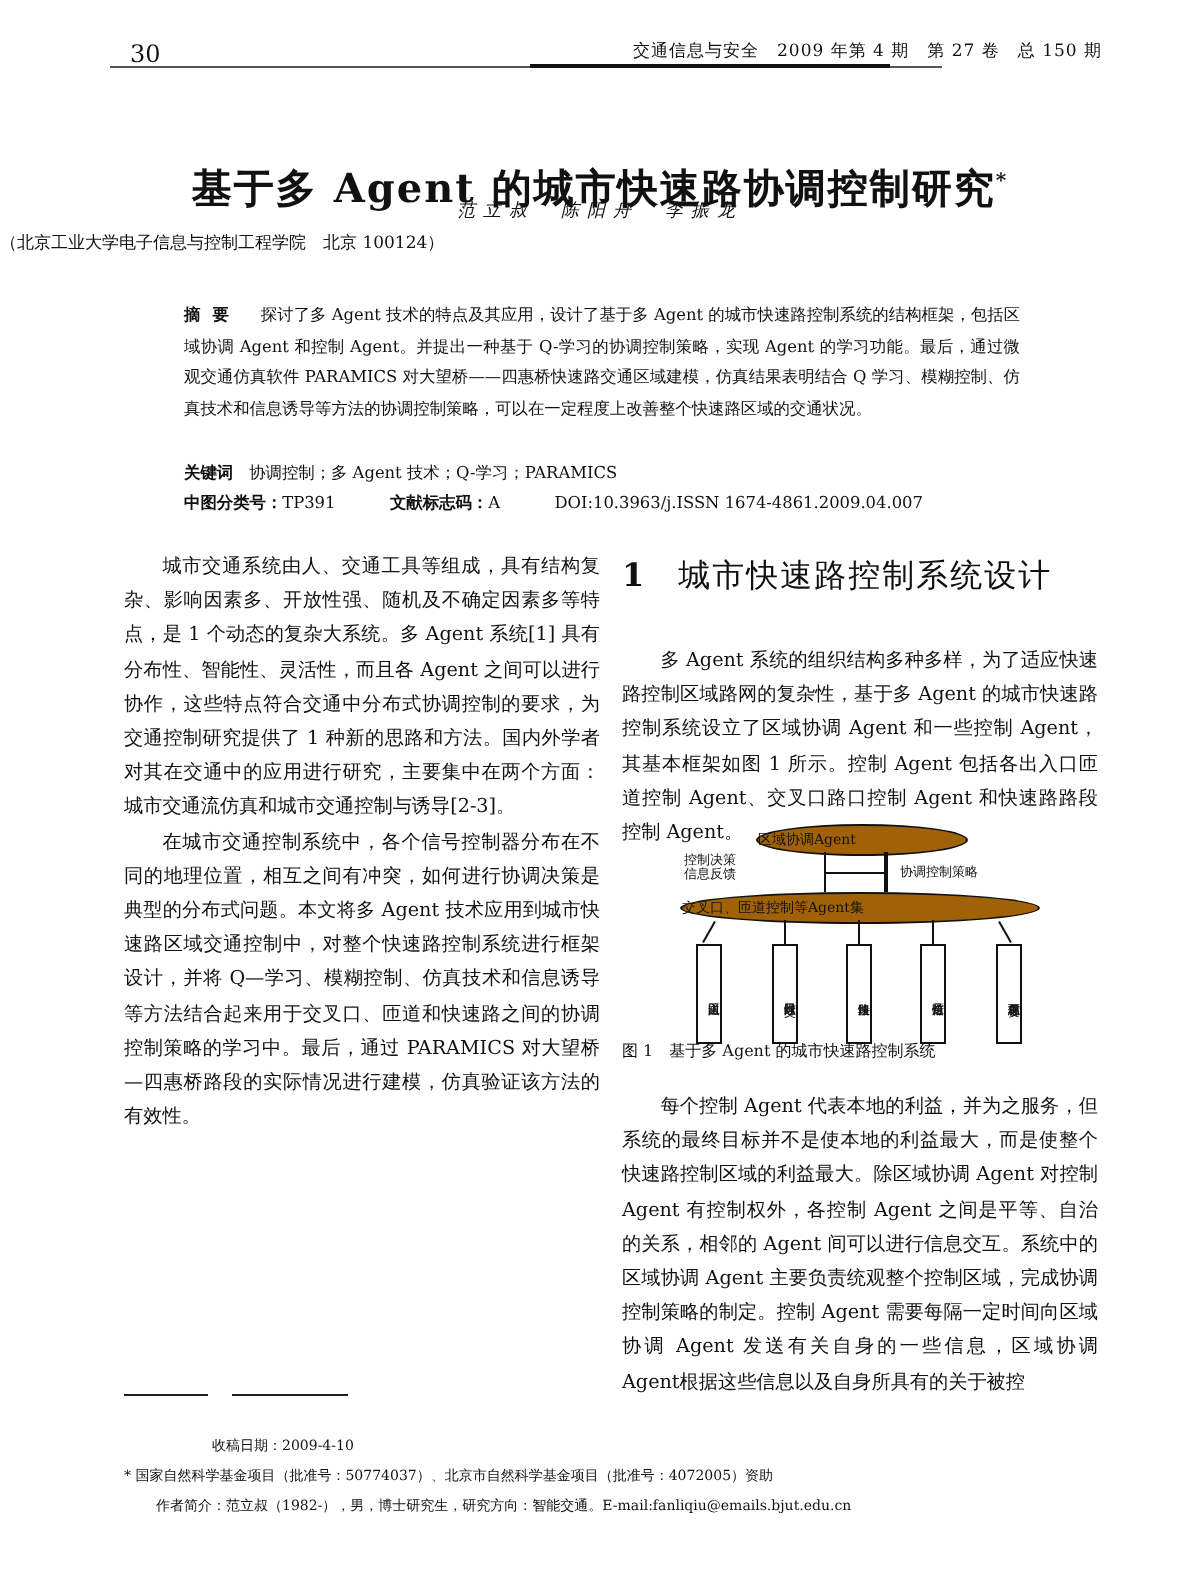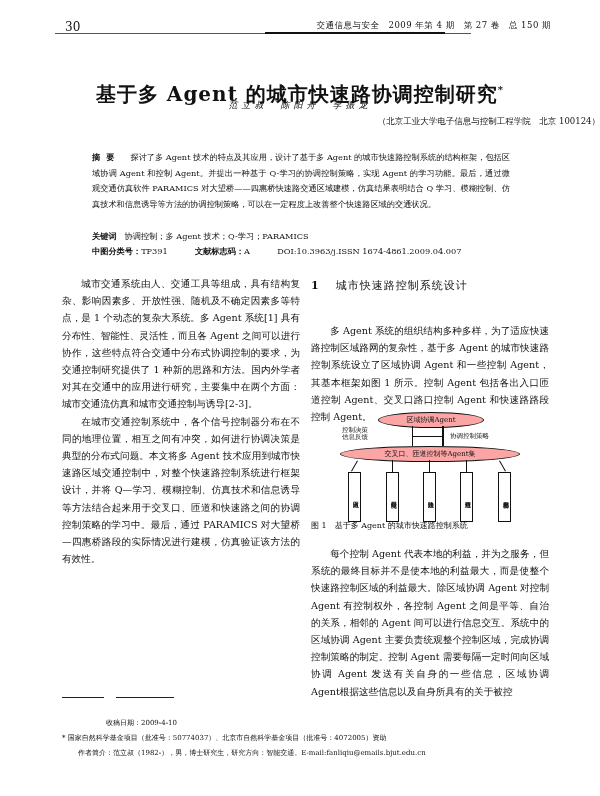--- a/index.html
+++ b/index.html
@@ -8,37 +8,37 @@
   .hdr { position:absolute; top:14px; left:55px; width:416px; height:20px;
          font-size:9px; }
   .hdr .pg { position:absolute; left:10px; top:6px; font-size:12px; }
   .hdr .jr { position:absolute; right:-80px; top:6px; white-space:nowrap; font-size:8.5px; letter-spacing:0.5px;}
   .hdr-rule { position:absolute; top:33px; left:55px; width:416px; height:1px; background:#555; }
   .hdr-rule2 { position:absolute; top:32px; left:265px; width:180px; height:2px; background:#111; }
   .title { position:absolute; top:62px; left:0; width:600px; text-align:center;
            font-size:20px; font-weight:bold; letter-spacing:1px;margin-top:19px; }
   .title sup { font-size:10px; }
   .authors { position:absolute; top:99px; left:0; width:600px; text-align:center; font-size:9px; letter-spacing:4px; font-style:italic;}
-  .affil { position:absolute; top:116px; left:0; width:600px; text-align:right; font-size:8.5px; }
+  .affil { position:absolute; top:116px; left:0; width:600px; text-align:left; font-size:8.5px; }
   .abs { position:absolute; top:150px; left:92px; width:418px; font-size:8.2px; line-height:15.5px; text-align:justify; }
   .abs .lbl { font-weight:bold; margin-right:10px; letter-spacing:6px; }
   .kw { position:absolute; top:231px; left:92px; width:418px; font-size:8.2px; }
   .kw .lbl { font-weight:bold; margin-right:8px; }
   .cls { position:absolute; top:246px; left:92px; width:440px; font-size:8.2px; white-space:nowrap; }
   .cls b { font-weight:bold; }
   .cls .gap { display:inline-block; width:22px; }
   .col { position:absolute; font-size:9.6px; line-height:17.2px; text-align:justify; }
   .col p { margin:0; text-indent:2em; }
   .left { top:275px; left:62px; width:238px; }
   .right-top { top:322px; left:311px; width:238px; }
   .right-bot { top:545px; left:311px; width:238px; }
-  .sec { position:absolute; top:278px; left:311px; font-size:11px; letter-spacing:1px; }
+  .sec { position:absolute; top:278px; left:311px; font-size:16px; letter-spacing:1px; }
   .sec .num { margin-right:16px; font-weight:bold; }
   .fig { position:absolute; top:412px; left:340px; width:180px; height:110px; }
-  .fig .ell { position:absolute; border:1.2px solid #111; border-radius:50%; text-align:center; font-size:7px; background:#fca5a5; }
+  .fig .ell { position:absolute; border:1.2px solid #111; border-radius:50%; text-align:left; font-size:7px; background:#a16207; }
   .fig .box { position:absolute; border:1.5px solid #111; width:11px; height:48px; font-size:6px; writing-mode:vertical-rl; text-align:center; background:#fff; overflow:hidden; }
   .fig .ln { position:absolute; background:#111; }
   .fig .lbl { position:absolute; font-size:6.5px; white-space:nowrap; }
   .figcap { position:absolute; top:520px; left:311px; width:238px; text-align:left; font-size:8px; }
   .fn-rule1 { position:absolute; top:697px; left:62px; width:42px; height:1px; background:#222; }
   .fn-rule2 { position:absolute; top:697px; left:116px; width:58px; height:1px; background:#222; }
   .fn { position:absolute; left:62px; width:500px; font-size:7px; white-space:nowrap; }
   .fn1 { top:718px; left:78px;padding-left:28px; }
   .fn2 { top:733px; }
   .fn3 { top:748px; left:78px; }

